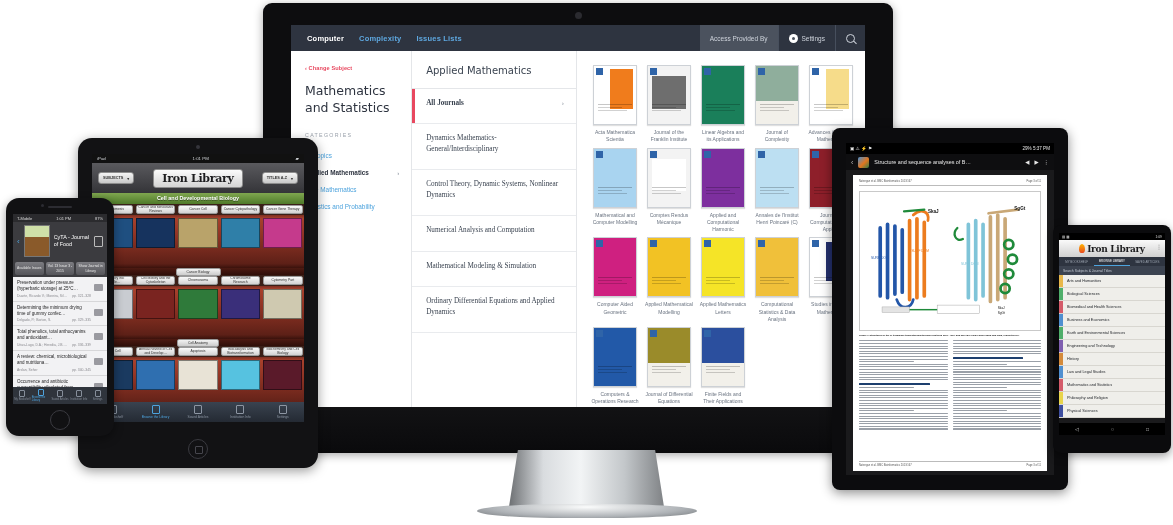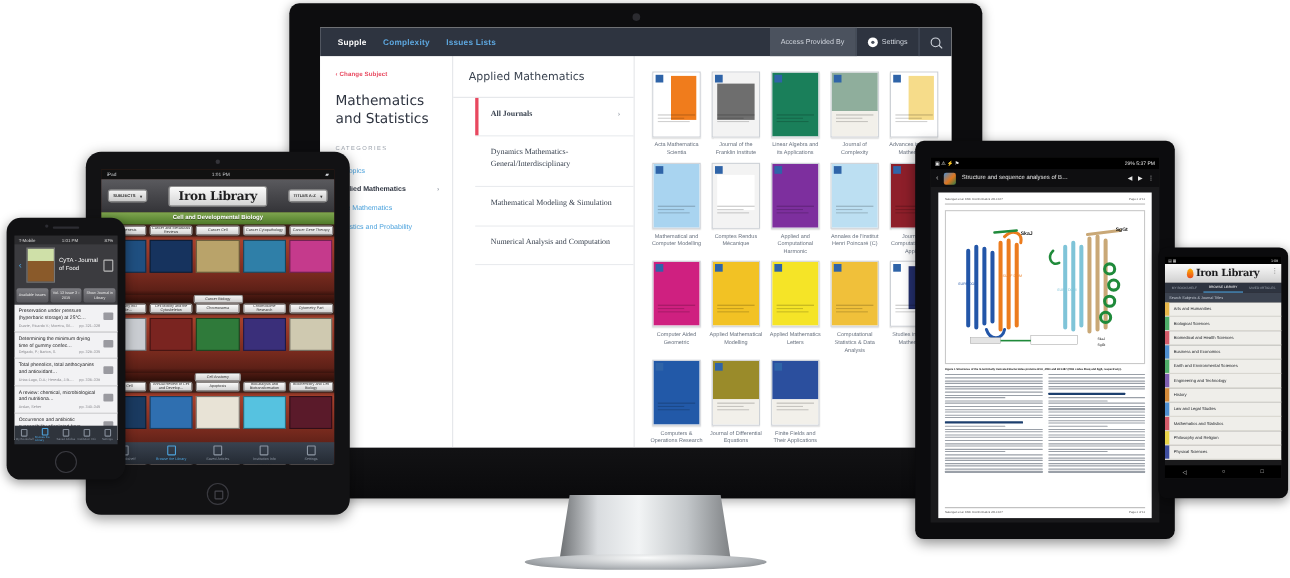--- a/index.html
+++ b/index.html
@@ -55,21 +55,21 @@
               align-items:center; }
   .cat-item.sel { color:#2e3440; font-weight:bold; }
   .cat-chev { font-size:6px; color:#9aa1ab; }
 
   
   .midcol { width:168px; border-right:1px solid #e4e6e9; height:100%; }
   .midcol-h { padding:14px 12px 12px 14px; font-family:"DejaVu Sans",sans-serif;
               font-size:10px; color:#3a4350; border-bottom:1px solid #e4e6e9; }
   .jrow { padding:9px 12px 15px 14px; border-bottom:1px solid #e9ebee; position:relative;
           font-family:"Liberation Serif", serif; font-size:7.2px; color:#3a4350; line-height:1.45;
-          display:flex; justify-content:space-between; align-items:center; gap:5px;margin-left:20px; }
+          display:flex; justify-content:space-between; align-items:center; gap:5px; }
   .jrow.active { font-weight:bold; }
   .jrow.active::before { content:""; position:absolute; left:0; top:0; bottom:0; width:2.6px;
                          background:#e8485f; }
   .jrow .chev { color:#9aa1ab; font-size:7px; flex:0 0 auto; }
 
   
   .covers { flex:1; padding:14px 10px 0 14px; display:grid;
             grid-template-columns:repeat(5,1fr); gap:4px 6px; align-content:start; }
   .cov-cell { display:flex; flex-direction:column; align-items:center; }
   .cov-img { width:44px; height:60px; border:1px solid #cdd1d6; position:relative; overflow:hidden;
@@ -216,21 +216,21 @@
 
 <div id="stage">
 
   <div id="monitor">
     <div id="mon-cam"></div>
 
     <div id="mon-screen">
 
       <div class="appbar">
         <div class="appbar-nav">
-          <span class="nav-active">Supple</span>
+          <span class="nav-active">Computer</span>
           <span class="nav-link">Complexity</span>
           <span class="nav-link">Issues Lists</span>
         </div>
         <div class="appbar-right">
           <div class="apb-cell">
             <span>Access Provided By</span>
           </div>
           <div class="apb-cell">
             <span class="gear"></span>
             <span>Settings</span>
@@ -272,25 +272,33 @@
           <div id="mid-rows">
               <div class="jrow active">
                 <span>All Journals</span>
                 <span class="chev">›</span>
               </div>
               <div class="jrow">
                 <span>Dynamics Mathematics-General/Interdisciplinary</span>
                 <span class="chev"></span>
               </div>
               <div class="jrow">
+                <span>Control Theory, Dynamic Systems, Nonlinear Dynamics</span>
+                <span class="chev"></span>
+              </div>
+              <div class="jrow">
+                <span>Numerical Analysis and Computation</span>
+                <span class="chev"></span>
+              </div>
+              <div class="jrow">
                 <span>Mathematical Modeling &amp; Simulation</span>
                 <span class="chev"></span>
               </div>
               <div class="jrow">
-                <span>Numerical Analysis and Computation</span>
+                <span>Ordinary Differential Equations and Applied Dynamics</span>
                 <span class="chev"></span>
               </div>
             </div>
         </div>
 
         <div class="covers" id="cover-grid">
             <div class="cov-cell">
               <div class="cov-img">
                 <div class="cov-band" style="top:0;bottom:0;background:#fff"></div>
                 <div style="position:absolute;left:38%;top:6%;right:6%;bottom:26%;background:#f07c1c"></div>

